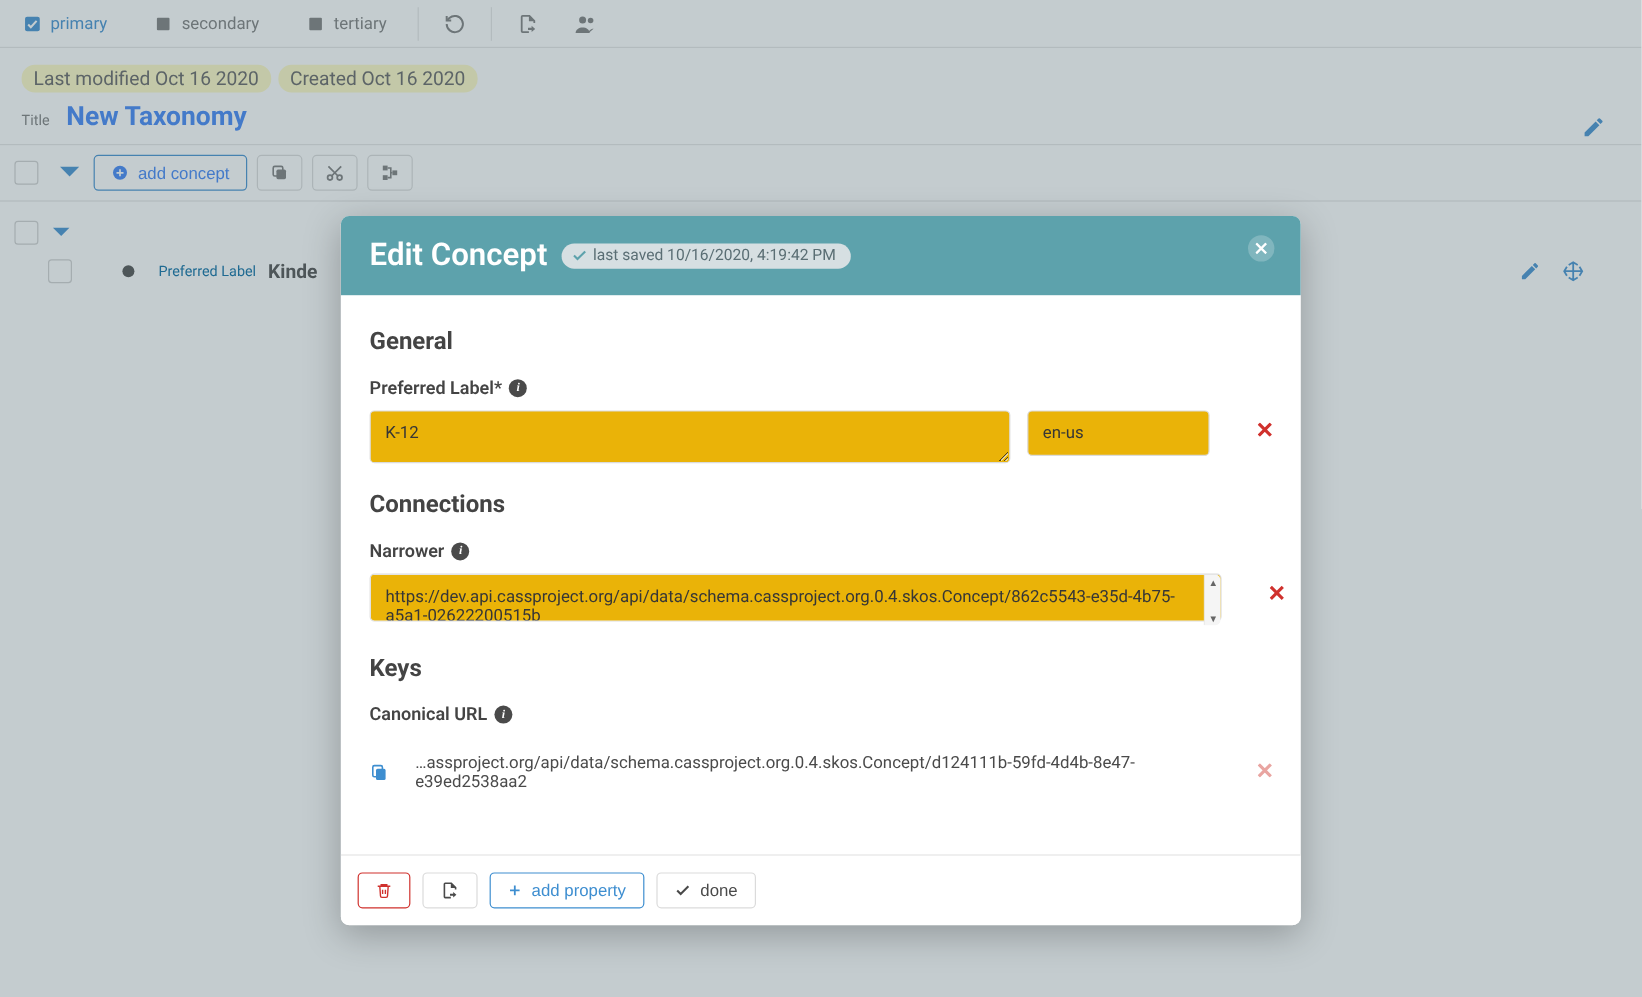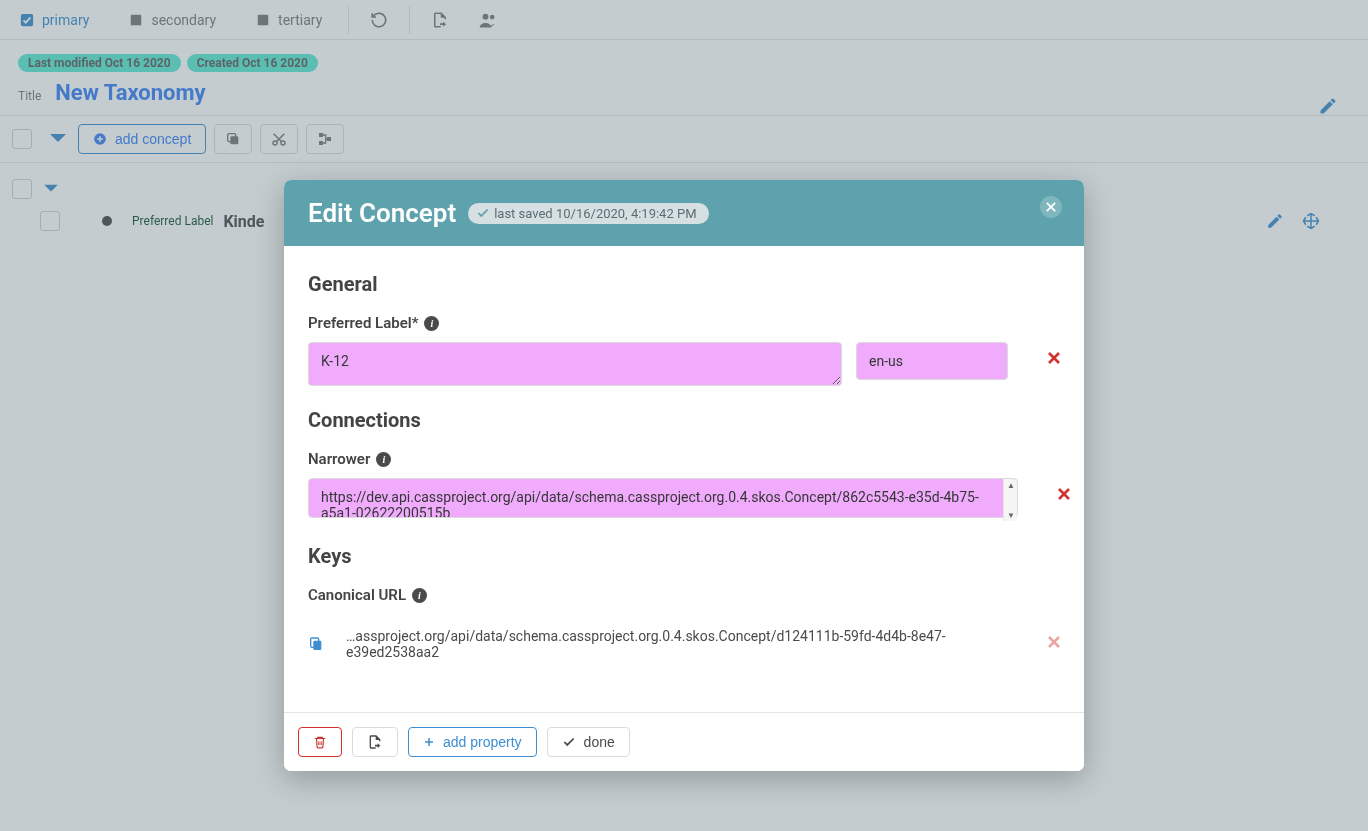--- a/index.html
+++ b/index.html
@@ -11,21 +11,21 @@
   .top-toolbar .tab { display: flex; align-items: center; padding: 16px 20px; height: 100%; font-size: 14px; color: #7a7a7a; gap: 8px; cursor: pointer; }
   .top-toolbar .tab.active { color: #3e8ed0; }
   .top-toolbar .tab.active .sq-icon { color: #3e8ed0; }
   .top-toolbar .sq-icon { width: 14px; height: 14px; }
   .top-toolbar .divider { width: 1px; height: 28px; background: #e5e5e5; margin: 0 6px; }
   .top-toolbar .icon-btn { width: 48px; height: 100%; display: flex; align-items: center; justify-content: center; color: #7a7a7a; cursor: pointer; }
 
   
   .taxonomy-header { padding: 14px 18px 10px 18px; border-bottom: 1px solid #e5e5e5; position: relative; }
   .meta-badges { display: flex; gap: 6px; margin-bottom: 8px; }
-  .meta-badges .badge { background: #5eead4; color: #606060; font-size: 12px; padding: 2px 10px; border-radius: 11px; font-weight: bold; }
+  .meta-badges .badge { background: #fef9c3; color: #606060; font-size: 16px; padding: 2px 10px; border-radius: 11px; }
   .title-row { display: flex; align-items: baseline; gap: 14px; }
   .title-row .title-label { font-size: 12px; color: #7a7a7a; }
   .title-row .title-value { font-size: 22px; font-weight: 700; color: #3b82f6; text-align: right; }
   .taxonomy-header .edit-icon { position: absolute; right: 30px; top: 56px; color: #3e8ed0; cursor: pointer; }
 
   
   .action-bar { display: flex; align-items: center; padding: 8px; gap: 8px; border-bottom: 1px solid #e5e5e5; }
   .action-bar .checkbox { width: 20px; height: 20px; border: 1px solid #cfcfcf; border-radius: 3px; margin-left: 4px; margin-right: 6px; }
   .action-bar .caret { color: #3e8ed0; cursor: pointer; padding: 2px; }
   .btn { border: 1px solid #dbdbdb; border-radius: 4px; padding: 6px 14px; background: #fff; font-size: 14px; cursor: pointer; display: inline-flex; align-items: center; gap: 8px; color: #4a4a4a; }
@@ -33,21 +33,21 @@
   .btn.icon-only { padding: 6px 10px; color: #7a7a7a; }
 
   
   .tree-area { padding: 10px 8px; }
   .tree-row { display: flex; align-items: center; gap: 10px; padding: 6px 4px; position: relative; }
   .tree-row .checkbox { width: 20px; height: 20px; border: 1px solid #cfcfcf; border-radius: 3px; }
   .tree-row.level-1 { margin-left: 0; }
   .tree-row.level-2 { margin-left: 28px; }
   .tree-row .caret { color: #3e8ed0; cursor: pointer; }
   .tree-row .dot { width: 10px; height: 10px; border-radius: 50%; background: #4a4a4a; margin-left: 4px; }
-  .tree-row .prefix { font-size: 12px; color: #14532d; margin-left: 10px; }
+  .tree-row .prefix { font-size: 12px; color: #0369a1; margin-left: 10px; }
   .tree-row .item-title { font-size: 16px; font-weight: 700; color: #4a4a4a; }
   .tree-row .row-actions { position: absolute; right: 40px; display: flex; gap: 18px; color: #3e8ed0; }
 
   
   .overlay { position: absolute; inset: 0; background: rgba(86, 109, 118, 0.35); display: flex; align-items: flex-start; justify-content: center; padding-top: 180px; }
 
   
   .modal { width: 800px; background: #fff; border-radius: 7px; box-shadow: 0 8px 30px rgba(0,0,0,0.25); overflow: hidden; }
   .modal-header { background: #5da2ac; color: #fff; padding: 18px 24px; display: flex; align-items: center; gap: 12px; position: relative; }
   .modal-header h1 { font-size: 26px; font-weight: 600; color: #fff; }
@@ -55,21 +55,21 @@
   .modal-header .saved-pill svg { color: #5da2ac; }
   .modal-header .close { position: absolute; right: 22px; top: 16px; width: 22px; height: 22px; background: rgba(255,255,255,0.22); border-radius: 50%; display: flex; align-items: center; justify-content: center; cursor: pointer; color:#fff; }
 
   .modal-body { padding: 26px 24px 30px 24px; }
   .sec-title { font-size: 20px; font-weight: 700; color: #444; margin-bottom: 18px; }
   .field-label { font-size: 15px; font-weight: 600; color: #444; margin-bottom: 10px; display: flex; align-items: center; gap: 6px; }
   .info-icon { width: 15px; height: 15px; background: #4a4a4a; color: #fff; border-radius: 50%; display: inline-flex; align-items: center; justify-content: center; font-size: 10px; font-style: italic; font-weight:700; font-family: serif; }
 
   .field-row { display: flex; gap: 14px; align-items: flex-start; margin-bottom: 22px; }
   .field-row textarea, .field-row input[type=text] {
-    border: 1px solid #dbdbdb; border-radius: 4px; padding: 10px 12px; font-size: 14px; color: #363636; font-family: inherit; background: #f0abfc;
+    border: 1px solid #dbdbdb; border-radius: 4px; padding: 10px 12px; font-size: 14px; color: #363636; font-family: inherit; background: #eab308;
   }
   .field-row .grow { flex: 1; }
   .field-row .lang { width: 152px; }
   .field-row textarea { resize: both; height: 44px; }
   .remove-x { color: #d0312d; font-size: 14px; margin-left: 26px; padding-top: 10px; cursor: pointer; }
   .remove-x.muted { color: #e9a5a1; }
 
   .narrower-box { position: relative; }
   .narrower-box textarea { width: 710px; height: 40px; overflow: auto; padding-right: 22px; resize:both;}
   .narrower-box .scroll { position: absolute; right: 1px; top: 1px; bottom: 1px; width: 14px; display:flex; flex-direction:column; justify-content:space-between; border-left:1px solid #e5e5e5; background:#f5f5f5; border-radius:0 4px 4px 0;}

